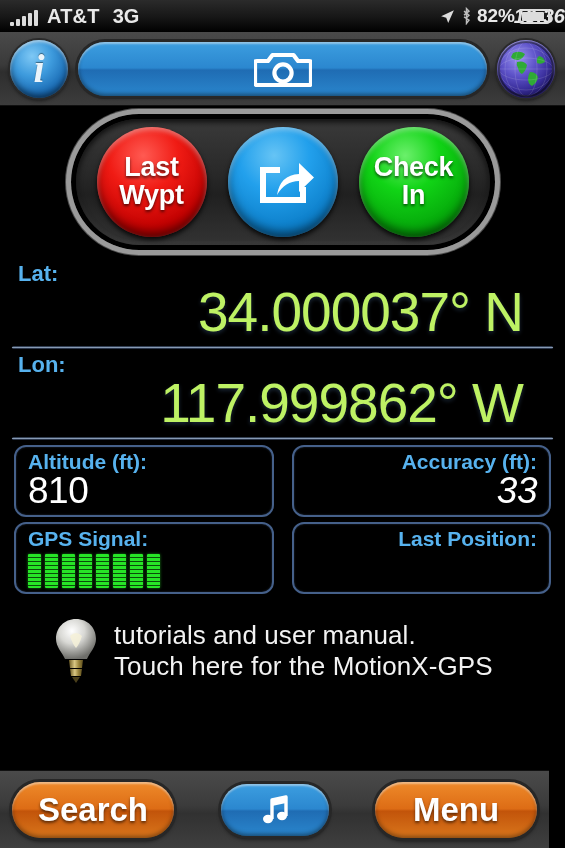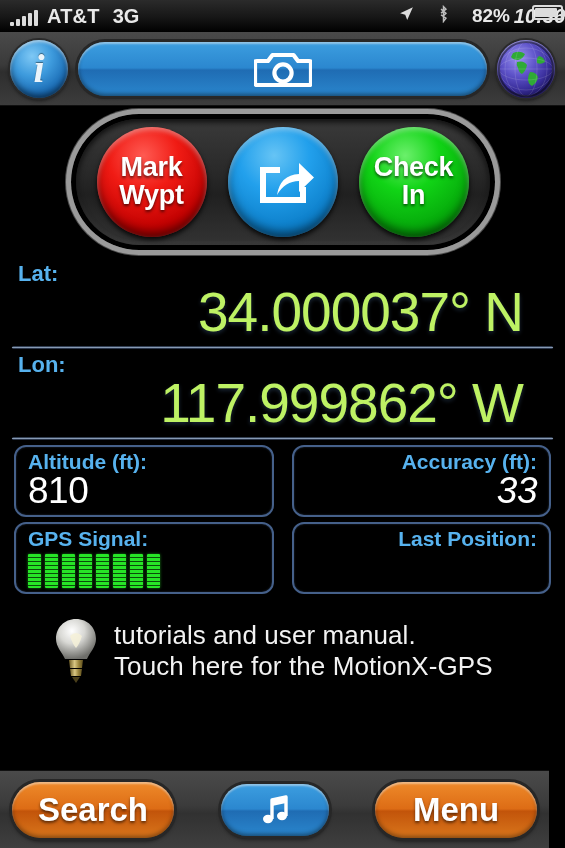--- a/index.html
+++ b/index.html
@@ -20,21 +20,21 @@
   .signal{display:flex;align-items:flex-end;gap:2px;height:15px;}
   .signal i{display:block;width:4px;background:#dcdcdc;border-radius:1px;}
   .signal i:nth-child(1){height:4px;}
   .signal i:nth-child(2){height:7px;}
   .signal i:nth-child(3){height:10px;}
   .signal i:nth-child(4){height:13px;}
   .signal i:nth-child(5){height:16px;}
   .carrier{font-size:20px;letter-spacing:.2px;line-height:20px;}
   .nettype{font-size:20px;line-height:20px;margin-left:4px;}
   .sb-center{position:absolute;left:0;right:0;text-align:right;font-size:20px;pointer-events:none;font-style:italic;}
-  .sb-right{margin-left:auto;display:flex;gap:22px;padding-right:2px;}
+  .sb-right{margin-left:auto;display:flex;align-items:center;gap:4px;padding-right:15px;}
   .loc-arrow{width:17px;height:17px;}
   .bt-icon{width:13px;height:18px;}
   .batt-pct{font-size:19px;}
   .battery{position:relative;width:31px;height:15px;border:2px solid #dcdcdc;border-radius:3px;box-sizing:border-box;}
   .battery:after{content:"";position:absolute;right:-4px;top:4px;width:2px;height:6px;background:#dcdcdc;border-radius:0 1px 1px 0;}
   .battery span{position:absolute;left:1px;top:1px;bottom:1px;background:#dcdcdc;border-radius:1px;}
 
   
   .toolbar-top{
     position:relative;height:74px;width:100%;
@@ -219,21 +219,21 @@
         </g>
         <circle cx="29" cy="29" r="27" fill="none" stroke="rgba(0,0,0,.45)" stroke-width="2"></circle>
       </svg>
     </div>
   </div>
 
   <div class="pod-wrap">
     <div class="pod">
 
       <div class="rbtn red">
-        <span>Mark</span>
+        <span>Last</span>
         <span>Wypt</span>
       </div>
 
       <div class="rbtn blue">
         <svg width="66" height="58" viewBox="0 0 66 58">
           <path d="M10 14 h20 v6 h-14 v24 h34 v-10 h6 v16 h-46 z" fill="#ffffff"></path>
           <path d="M27 42 q3 -20 22 -21 v-11 l15 14.5 l-15 14.5 v-11 q-14 0 -22 14 z" fill="#ffffff"></path>
         </svg>
       </div>
 

